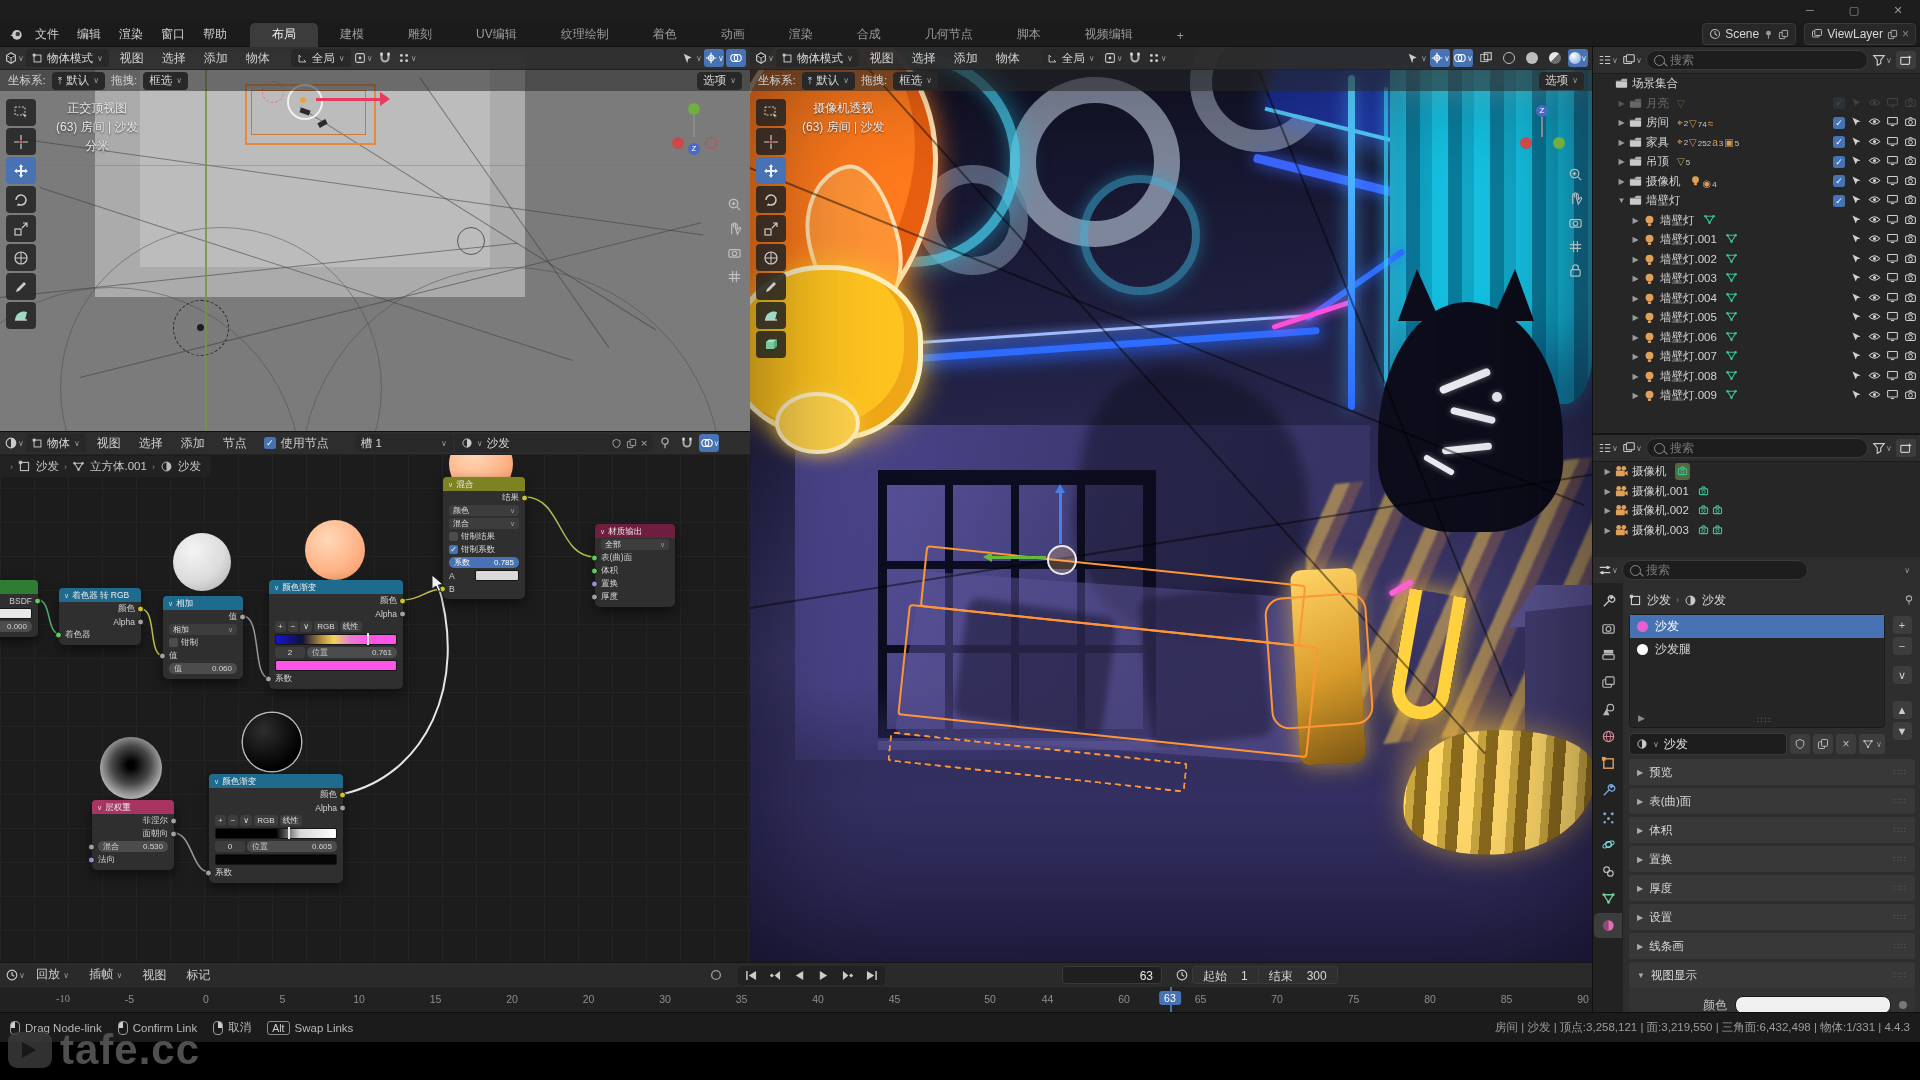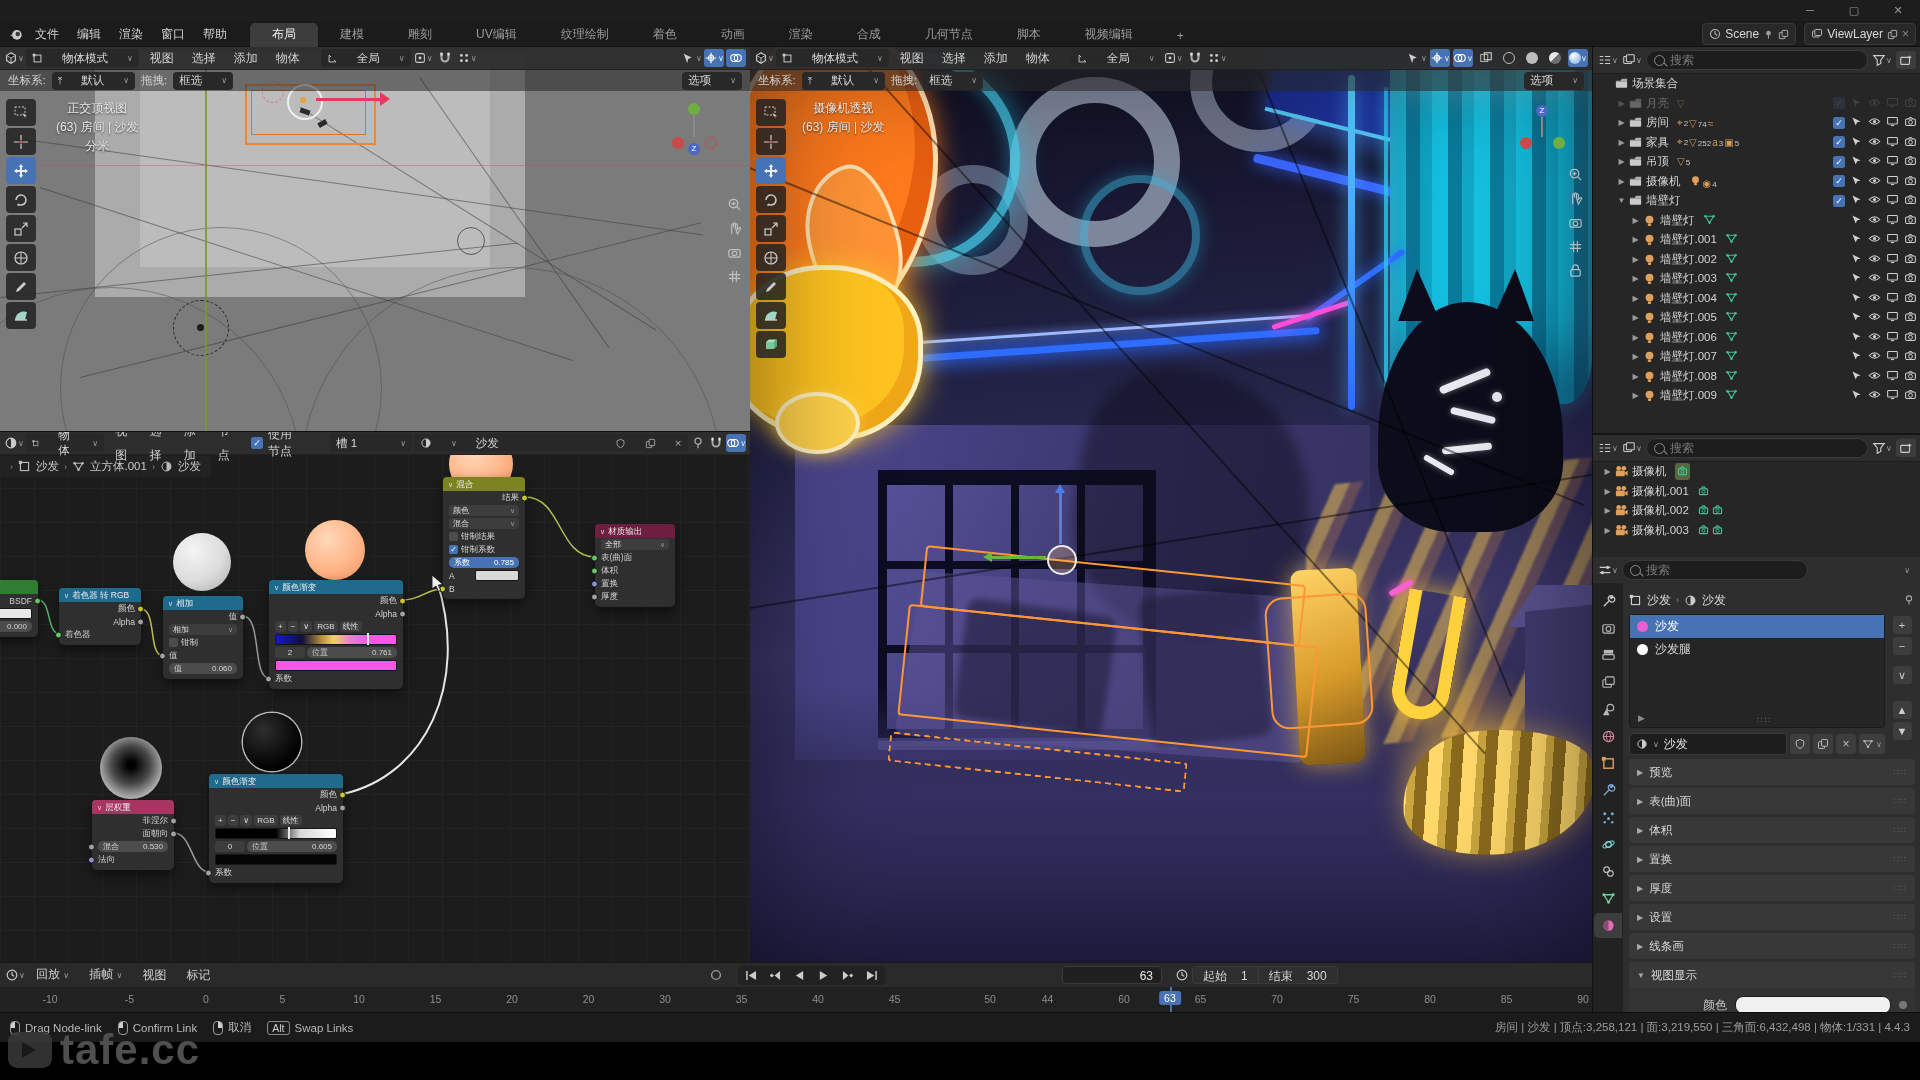--- a/index.html
+++ b/index.html
@@ -16,21 +16,21 @@
   .menu-item{padding:0 9px;color:#d0d0d0;line-height:24px;}
   #ws-tabs{display:flex;margin-left:14px;align-items:flex-end;height:26px;}
   .ws-tab{padding:3px 22px 4px;color:#9b9b9b;border-radius:5px 5px 0 0;font-size:12px;}
   .ws-tab.active{background:#3c3c3c;color:#f0f0f0;}
   #topbar-right{position:absolute;right:4px;top:23px;display:flex;gap:8px;align-items:center;}
   .id-pill{display:flex;align-items:center;gap:4px;background:#282828;border:1px solid #3a3a3a;border-radius:4px;
            height:20px;padding:0 6px;color:#d8d8d8;}
   
   .ed-header{position:absolute;left:0;top:0;right:0;height:23px;background:rgba(45,45,45,.96);
              display:flex;align-items:center;gap:2px;padding:0 4px;z-index:30;box-sizing:border-box;border-bottom:1px solid #222;}
-  .pill{display:inline-flex;align-items:center;gap:19px;background:#282828;border-radius:4px;height:18px;padding:0 6px;color:#d8d8d8;font-size:11.5px;}
+  .pill{display:inline-flex;align-items:center;gap:4px;background:#282828;border-radius:4px;height:18px;padding:0 6px;color:#d8d8d8;font-size:11.5px;}
   .caret{font-size:8px;color:#999;}
   .hic{display:inline-flex;align-items:center;justify-content:center;width:20px;height:18px;}
   .hic svg{width:14px;height:14px;}
   .hic.on{background:#4772b3;border-radius:3px;}
   .shball{width:12px;height:12px;border-radius:50%;display:inline-block;}
   .sb1{border:1.5px solid #bdbdbd;box-sizing:border-box;}
   .sb2{background:#bdbdbd;}
   .sb3{background:linear-gradient(135deg,#e8e8e8 50%,#6e6e6e 50%);}
   .sb4{background:radial-gradient(circle at 35% 30%,#fff,#9ec0ea 70%);}
   .tool-settings{position:absolute;left:0;top:23px;right:0;height:21px;display:flex;align-items:center;gap:6px;
@@ -2089,21 +2089,21 @@
       <span class="rangebox" style="border-radius:4px 0 0 4px">
           <span>起始</span>
           <span>1</span>
         </span>
       <span class="rangebox" style="border-radius:0 4px 4px 0;border-left:none">
           <span>结束</span>
           <span>300</span>
         </span>
     </div>
     <div id="tl-ruler">
-        <span class="rlabel" style="left: 50px;">-10</span>
+        <span class="rlabel" style="left: 63px; font-family: Liberation Serif, serif;">-10</span>
         <span class="rlabel" style="left: 129.5px;">-5</span>
         <span class="rlabel" style="left: 206px;">0</span>
         <span class="rlabel" style="left: 282.5px;">5</span>
         <span class="rlabel" style="left: 359px;">10</span>
         <span class="rlabel" style="left: 435.5px;">15</span>
         <span class="rlabel" style="left: 512px;">20</span>
         <span class="rlabel" style="left: 588.5px;">20</span>
         <span class="rlabel" style="left: 665px;">30</span>
         <span class="rlabel" style="left: 741.5px;">35</span>
         <span class="rlabel" style="left: 818px;">40</span>

